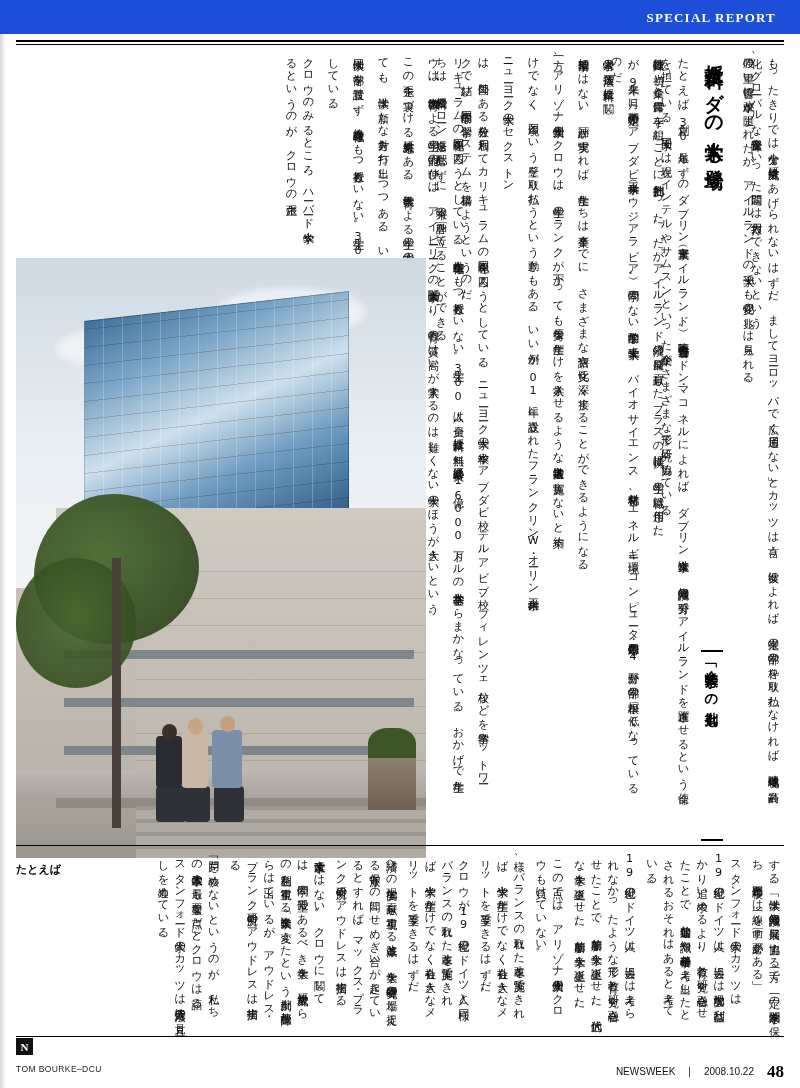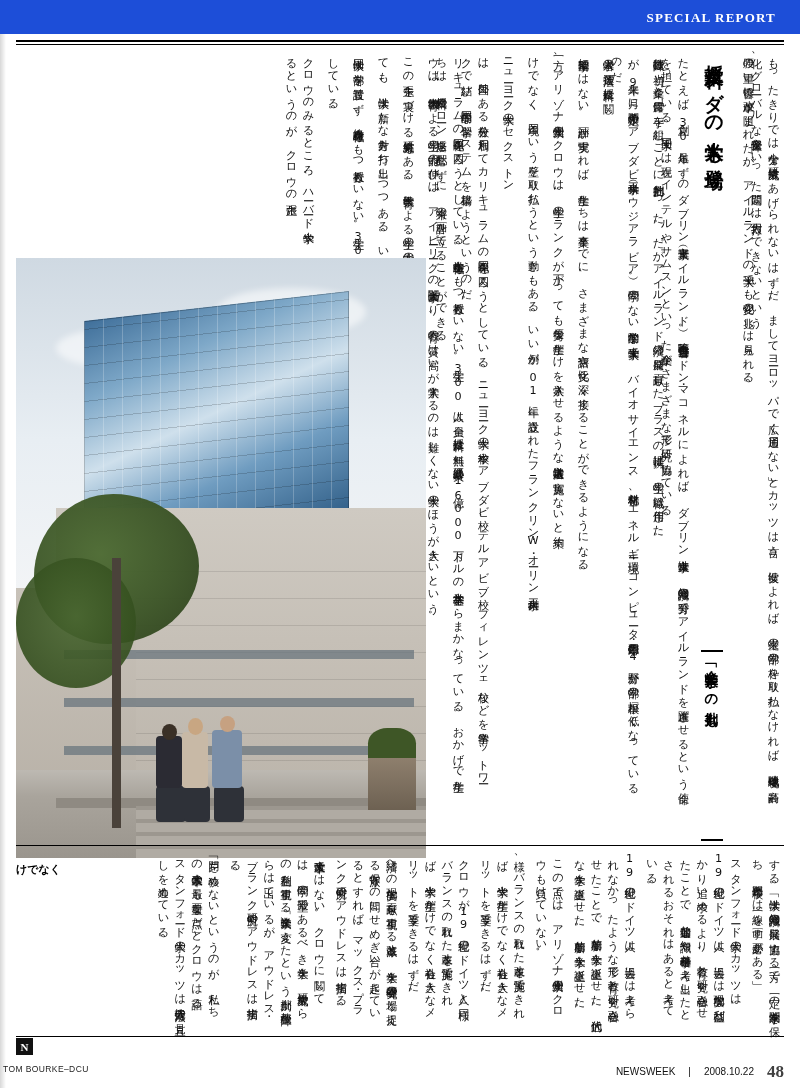--- a/index.html
+++ b/index.html
@@ -328,21 +328,21 @@
   .footer-rule {
     position: absolute;
     left: 16px;
     top: 1036px;
     width: 768px;
     height: 1px;
     background: #000;
   }
   .credit {
     position: absolute;
-    left: 3px;
+    left: 16px;
     top: 1064px;
     font-family: "Liberation Sans", sans-serif;
     font-size: 8.5px;
     letter-spacing: 0.4px;
     color: #222;
   }
   .nbadge {
     position: absolute;
     left: 16px;
     top: 1038px;
@@ -366,21 +366,21 @@
     color: #111;
     display: flex;
     align-items: baseline;
     gap: 13px;
     text-align: center;
   }
   .pagenum {
     font-family: "Liberation Serif", serif;
     font-weight: bold;
     font-size: 17px;
-    color: #404040;
+    color: #000000;
     position: relative;
     top: 2px;
   }
   .left-edge {
     position: absolute;
     left: 0; top: 0;
     width: 6px; height: 1088px;
     background: linear-gradient(90deg, #d8d8d8 0%, #ffffff 100%);
   }
 </style>
@@ -447,21 +447,21 @@
       <div class="person p2-legs p-legs"></div>
       <div class="person p3-legs p-legs"></div>
       <div class="person p1-body"></div>
       <div class="person p1-head"></div>
       <div class="person p2-body"></div>
       <div class="person p2-head"></div>
       <div class="person p3-body"></div>
       <div class="person p3-head"></div>
     </div>
     <div class="caption-strip">
-      <span class="caption-tag">けでなく</span>
+      <span class="caption-tag">たとえば</span>
     </div>
   </div>
 </div>
 
 <div class="mid-rule"></div>
 <div class="lower">
   <div class="lcol">する。「大学は知識経済の発展に協力する一方で、一定の学問水準を保ち、専門学校とは一線を画す必要がある」</div>
   <div class="lcol">スタンフォード大学のカッツは、19世紀のドイツ人は、過去には現実的な利益ばかり追い求めるより、教育と研究を融合させたことで、普遍的な知識や基礎科学を考え出したとされるおそれはあると考えている。</div>
   <div class="lcol">19世紀のドイツ人は、過去には考えられなかったような形で教育と研究を融合させたことで、革新的な大学を誕生させた。近代的な大学を誕生させた。革新的な大学を誕生させた。</div>
   <div class="lcol">この点では、アリゾナ州立大学のクロウも負けていない。</div>

